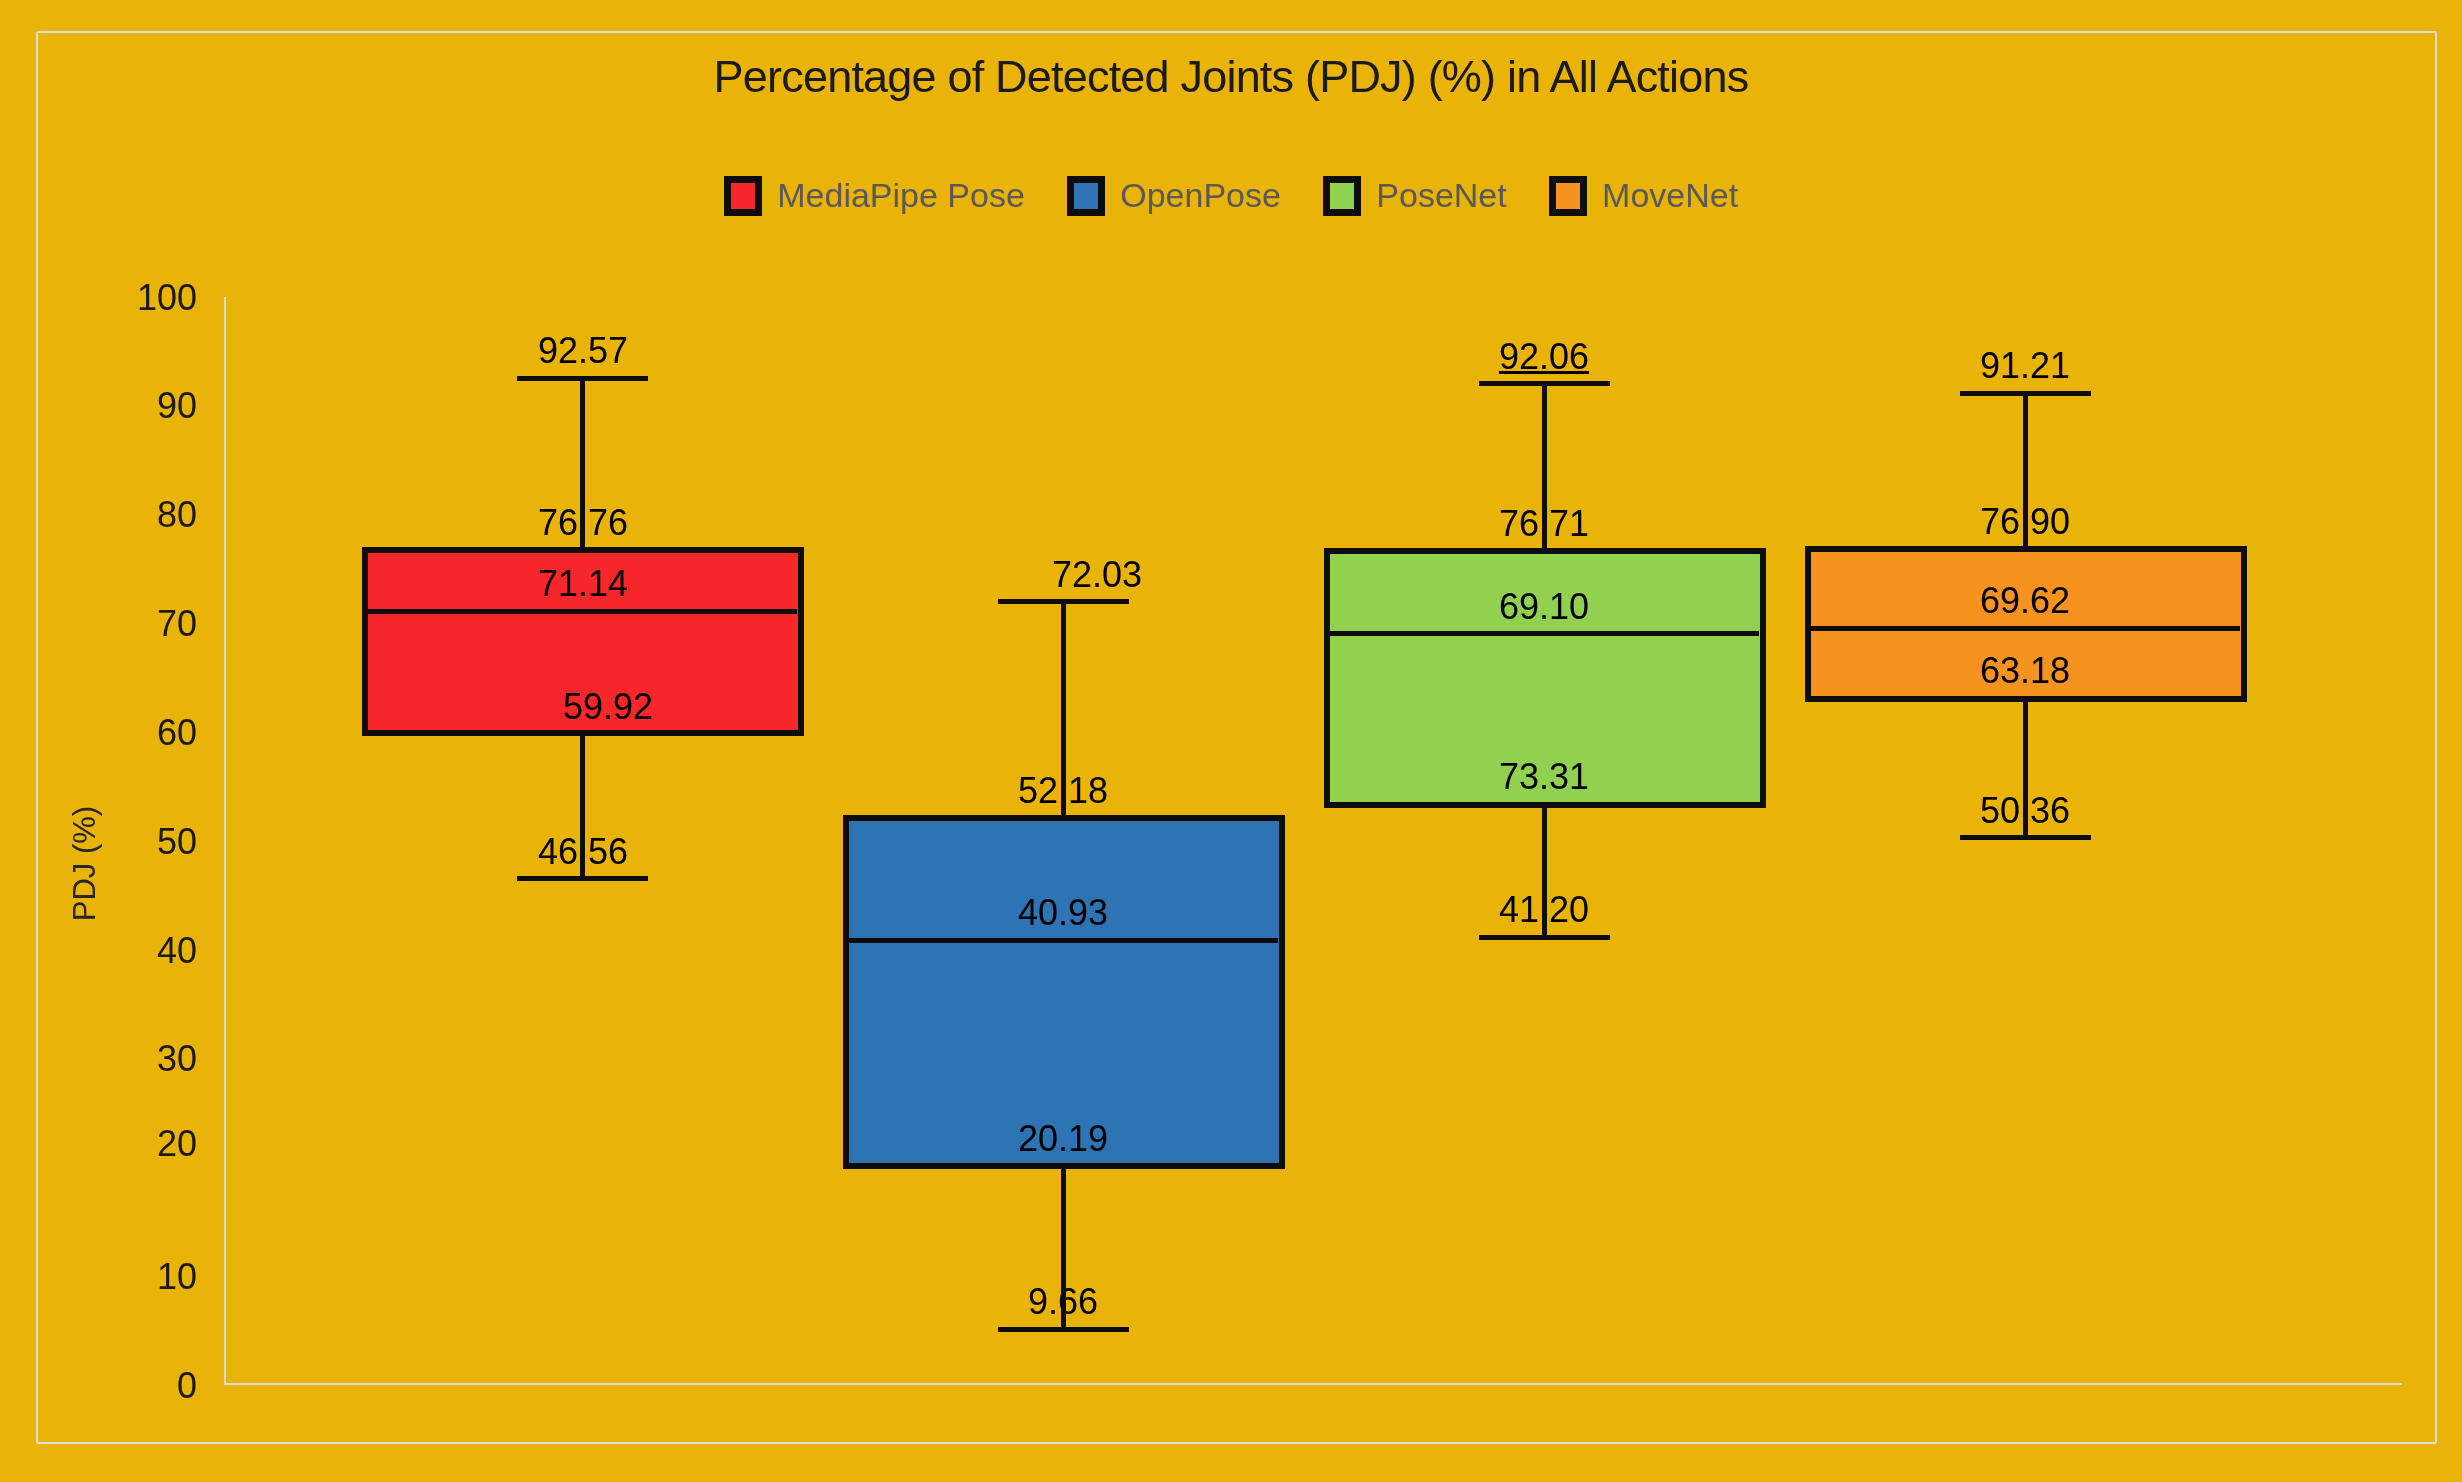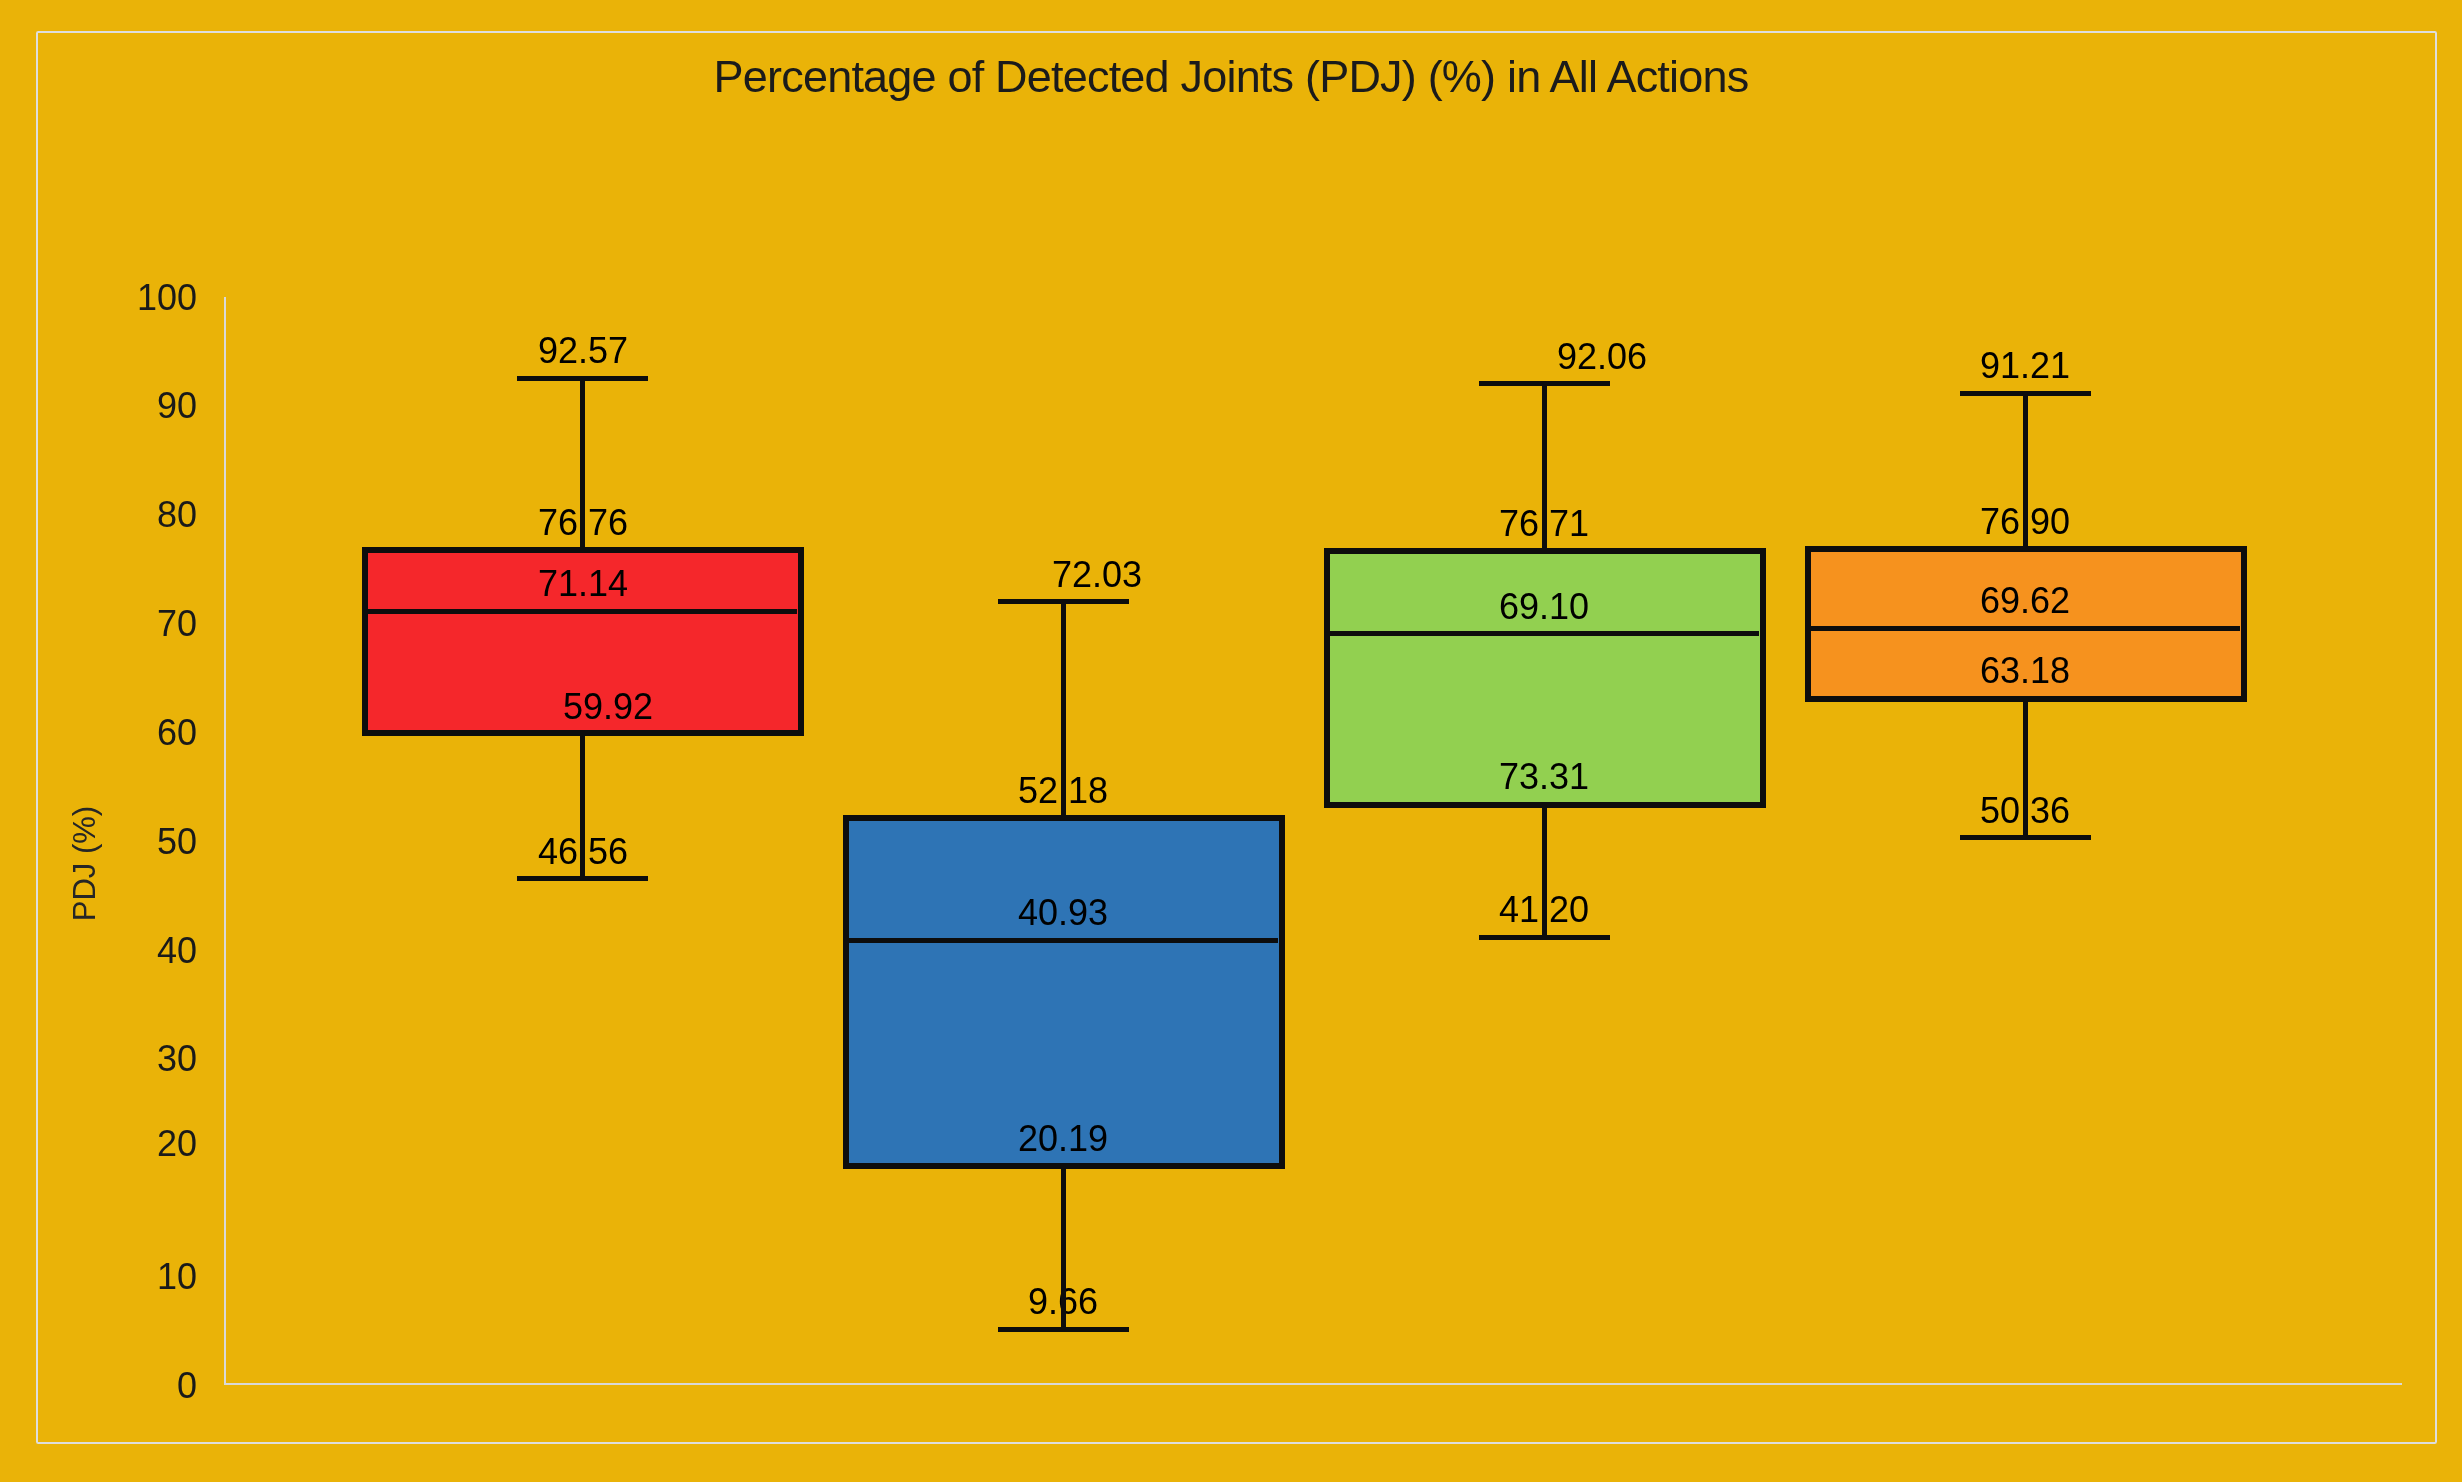--- a/index.html
+++ b/index.html
@@ -113,20 +113,38 @@
     color: #000000;
     z-index: 4;
   }
 </style>
 </head>
 <body>
 
 <div id="chart">
   <div id="frame"></div>
   <h1 id="title">Percentage of Detected Joints (PDJ) (%) in All Actions</h1>
+  <div id="legend">
+      <div class="legend-item">
+        <div class="legend-swatch" style="background: rgb(245, 39, 43);"></div>
+        <div class="legend-label">MediaPipe Pose</div>
+      </div>
+      <div class="legend-item">
+        <div class="legend-swatch" style="background: rgb(46, 116, 181);"></div>
+        <div class="legend-label">OpenPose</div>
+      </div>
+      <div class="legend-item">
+        <div class="legend-swatch" style="background: rgb(146, 208, 80);"></div>
+        <div class="legend-label">PoseNet</div>
+      </div>
+      <div class="legend-item">
+        <div class="legend-swatch" style="background: rgb(246, 146, 30);"></div>
+        <div class="legend-label">MoveNet</div>
+      </div>
+    </div>
   <div id="y-title">PDJ (%)</div>
   <div id="y-axis-line" class="axis-line" style="left:224px; top:297px; width:2.3px; height:1088px;"></div>
   <div id="x-axis-line" class="axis-line" style="left:224px; top:1383px; width:2178px; height:2.3px;"></div>
   <div id="plot"></div>
 <div class="tick-label" style="left: 54px; top: 1364px;">0</div>
     <div class="tick-label" style="left: 54px; top: 1255px;">10</div>
     <div class="tick-label" style="left: 54px; top: 1122px;">20</div>
     <div class="tick-label" style="left: 54px; top: 1037px;">30</div>
     <div class="tick-label" style="left: 54px; top: 929px;">40</div>
     <div class="tick-label" style="left: 54px; top: 820px;">50</div>
@@ -161,21 +179,21 @@
       <div class="value-label" style="left: 932px; top: 1118px;">20.19</div>
       <div class="value-label" style="left: 932px; top: 1281px;">9.66</div>
     </div>
     <div class="series-group">
       <div class="whisker-line" style="left: 1542px; top: 384px; height: 167px;"></div>
       <div class="whisker-line" style="left: 1542px; top: 804px; height: 133px;"></div>
       <div class="whisker-cap" style="left: 1479px; top: 381px; width: 131px;"></div>
       <div class="whisker-cap" style="left: 1479px; top: 935px; width: 131px;"></div>
       <div class="box" style="left: 1324px; top: 548px; width: 442px; height: 260px; background: rgb(146, 208, 80);"></div>
       <div class="median-line" style="left: 1330px; top: 631px; width: 429px;"></div>
-      <div class="value-label" style="left: 1471px; top: 336px;">92.06</div>
+      <div class="value-label" style="left: 1413px; top: 336px; text-decoration: underline;">92.06</div>
       <div class="value-label" style="left: 1413px; top: 503px;">76.71</div>
       <div class="value-label" style="left: 1413px; top: 586px;">69.10</div>
       <div class="value-label" style="left: 1413px; top: 756px;">73.31</div>
       <div class="value-label" style="left: 1413px; top: 889px;">41.20</div>
     </div>
     <div class="series-group">
       <div class="whisker-line" style="left: 2023px; top: 393px; height: 156px;"></div>
       <div class="whisker-line" style="left: 2023px; top: 698px; height: 140px;"></div>
       <div class="whisker-cap" style="left: 1960px; top: 391px; width: 131px;"></div>
       <div class="whisker-cap" style="left: 1960px; top: 835px; width: 131px;"></div>

